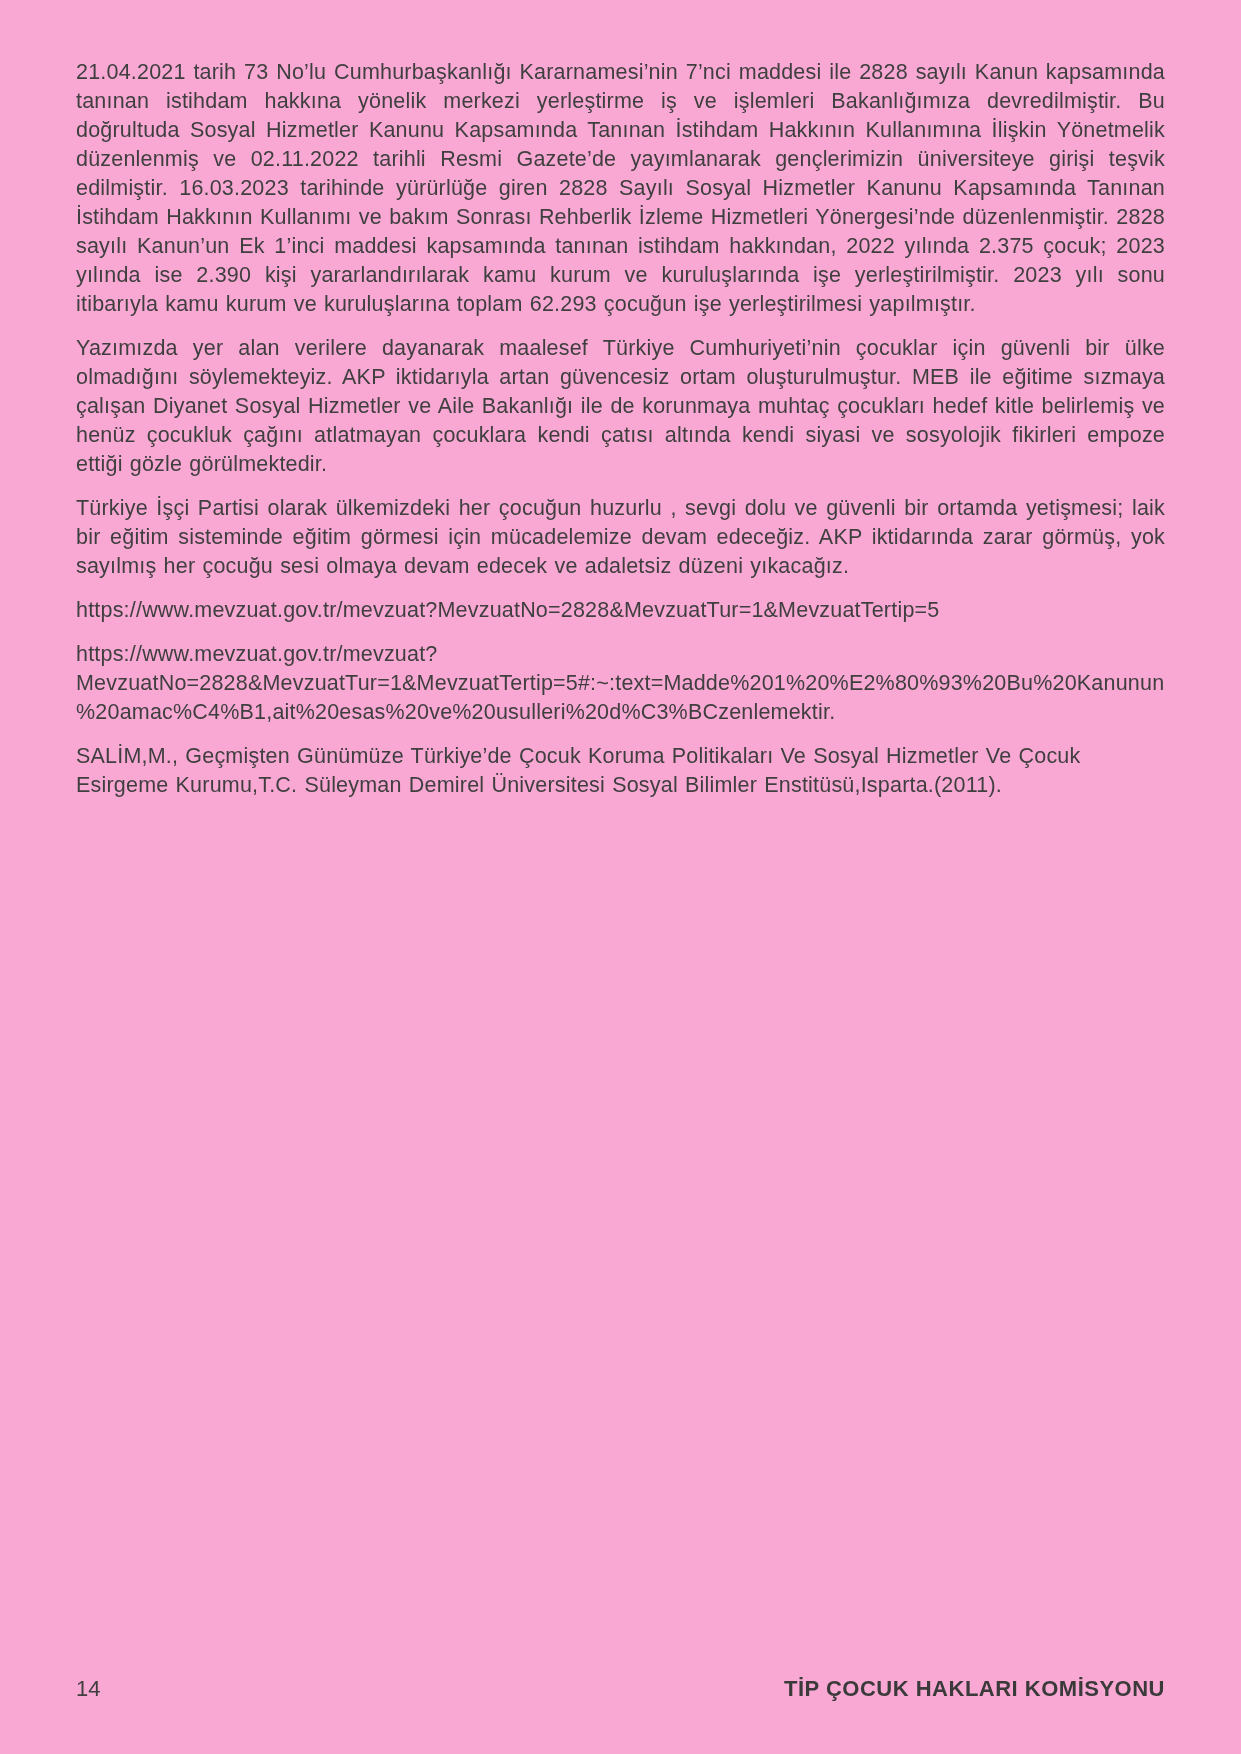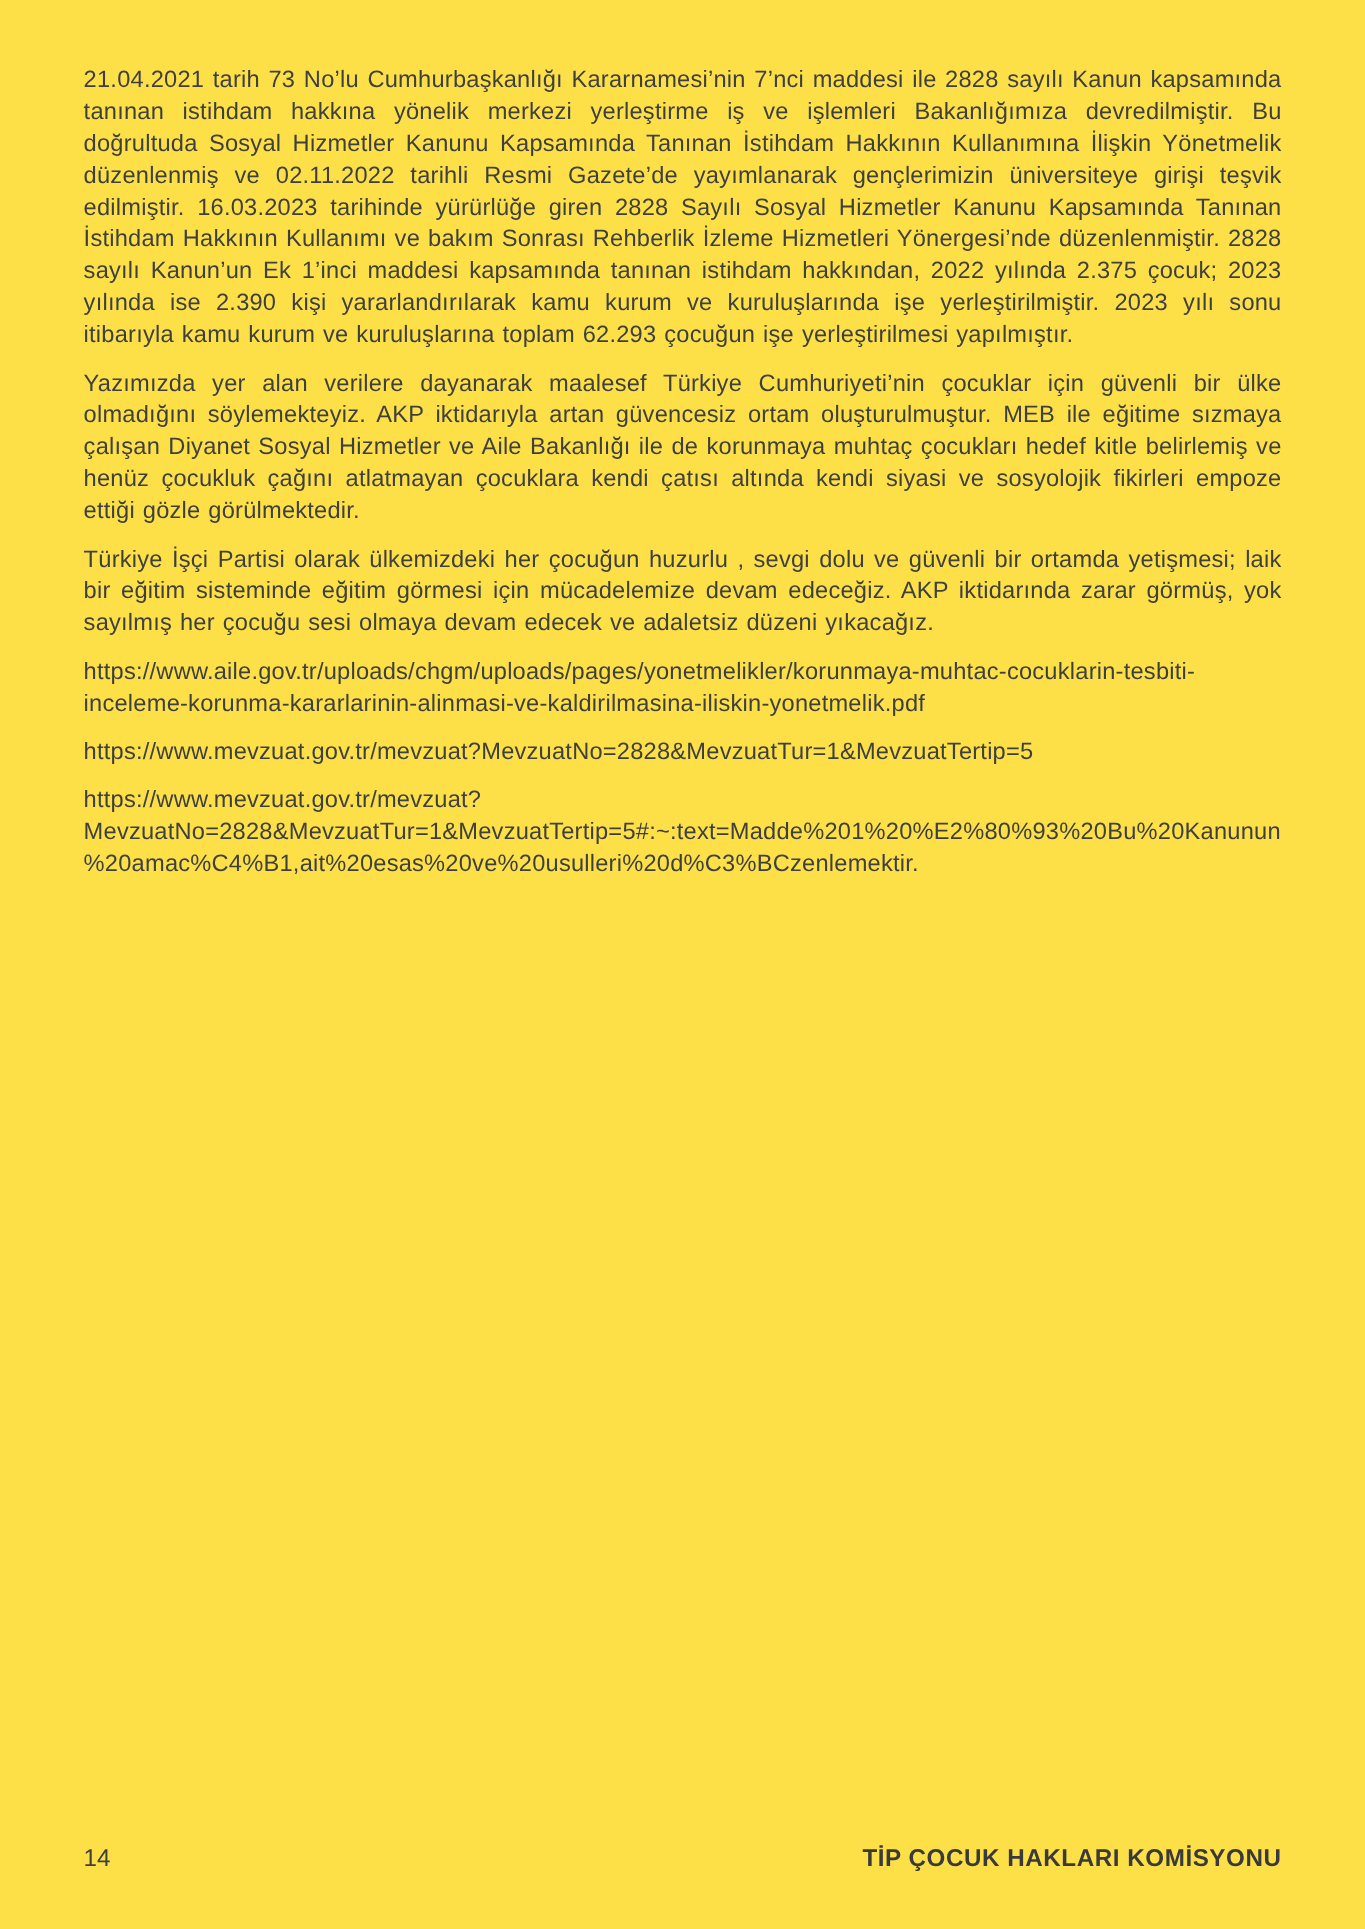--- a/index.html
+++ b/index.html
@@ -5,21 +5,21 @@
   html, body {
     margin: 0;
     padding: 0;
     background: #ffffff;
   }
   .page {
     position: relative;
     width: 1241px;
     height: 1754px;
     margin: 0 auto;
-    background: #fde047;
+    background: #f9a8d4;
     box-sizing: border-box;
     font-family: "Liberation Sans", sans-serif;
     color: #3f3f3f;
   }
   .content {
     position: absolute;
     top: 58px;
     left: 76px;
     right: 76px;
   }
@@ -69,22 +69,22 @@
 </head>
 <body>
 
 <div class="page">
   <div class="content">
     <p>21.04.2021 tarih 73 No’lu Cumhurbaşkanlığı Kararnamesi’nin 7’nci maddesi ile 2828 sayılı Kanun kapsamında tanınan istihdam hakkına yönelik merkezi yerleştirme iş ve işlemleri Bakanlığımıza devredilmiştir. Bu doğrultuda Sosyal Hizmetler Kanunu Kapsamında Tanınan İstihdam Hakkının Kullanımına İlişkin Yönetmelik düzenlenmiş ve 02.11.2022 tarihli Resmi Gazete’de yayımlanarak gençlerimizin üniversiteye girişi teşvik edilmiştir. 16.03.2023 tarihinde yürürlüğe giren 2828 Sayılı Sosyal Hizmetler Kanunu Kapsamında Tanınan İstihdam Hakkının Kullanımı ve bakım Sonrası Rehberlik İzleme Hizmetleri Yönergesi’nde düzenlenmiştir. 2828 sayılı Kanun’un Ek 1’inci maddesi kapsamında tanınan istihdam hakkından, 2022 yılında 2.375 çocuk; 2023 yılında ise 2.390 kişi yararlandırılarak kamu kurum ve kuruluşlarında işe yerleştirilmiştir. 2023 yılı sonu itibarıyla kamu kurum ve kuruluşlarına toplam 62.293 çocuğun işe yerleştirilmesi yapılmıştır.</p>
     <p>Yazımızda yer alan verilere dayanarak maalesef Türkiye Cumhuriyeti’nin çocuklar için güvenli bir ülke olmadığını söylemekteyiz. AKP iktidarıyla artan güvencesiz ortam oluşturulmuştur. MEB ile eğitime sızmaya çalışan Diyanet Sosyal Hizmetler ve Aile Bakanlığı ile de korunmaya muhtaç çocukları hedef kitle belirlemiş ve henüz çocukluk çağını atlatmayan çocuklara kendi çatısı altında kendi siyasi ve sosyolojik fikirleri empoze ettiği gözle görülmektedir.</p>
     <p>Türkiye İşçi Partisi olarak ülkemizdeki her çocuğun huzurlu , sevgi dolu ve güvenli bir ortamda yetişmesi; laik bir eğitim sisteminde eğitim görmesi için mücadelemize devam edeceğiz. AKP iktidarında zarar görmüş, yok sayılmış her çocuğu sesi olmaya devam edecek ve adaletsiz düzeni yıkacağız.</p>
 
 
-    <p class="ref">https://www.aile.gov.tr/uploads/chgm/uploads/pages/yonetmelikler/korunmaya-muhtac-cocuklarin-tesbiti-inceleme-korunma-kararlarinin-alinmasi-ve-kaldirilmasina-iliskin-yonetmelik.pdf</p>
     <p class="ref">https://www.mevzuat.gov.tr/mevzuat?MevzuatNo=2828&amp;MevzuatTur=1&amp;MevzuatTertip=5</p>
     <p class="ref">https://www.mevzuat.gov.tr/mevzuat?MevzuatNo=2828&amp;MevzuatTur=1&amp;MevzuatTertip=5#:~:text=Madde%201%20%E2%80%93%20Bu%20Kanunun%20amac%C4%B1,ait%20esas%20ve%20usulleri%20d%C3%BCzenlemektir.</p>
+    <p class="ref">SALİM,M., Geçmişten Günümüze Türkiye’de Çocuk Koruma Politikaları Ve Sosyal Hizmetler Ve Çocuk Esirgeme Kurumu,T.C. Süleyman Demirel Üniversitesi Sosyal Bilimler Enstitüsü,Isparta.(2011).</p>
   </div>
 
   <div class="footer">
     <span class="page-number">14</span>
     <span class="footer-org">TİP ÇOCUK HAKLARI KOMİSYONU</span>
   </div>
 </div>
 
 </body></html>

